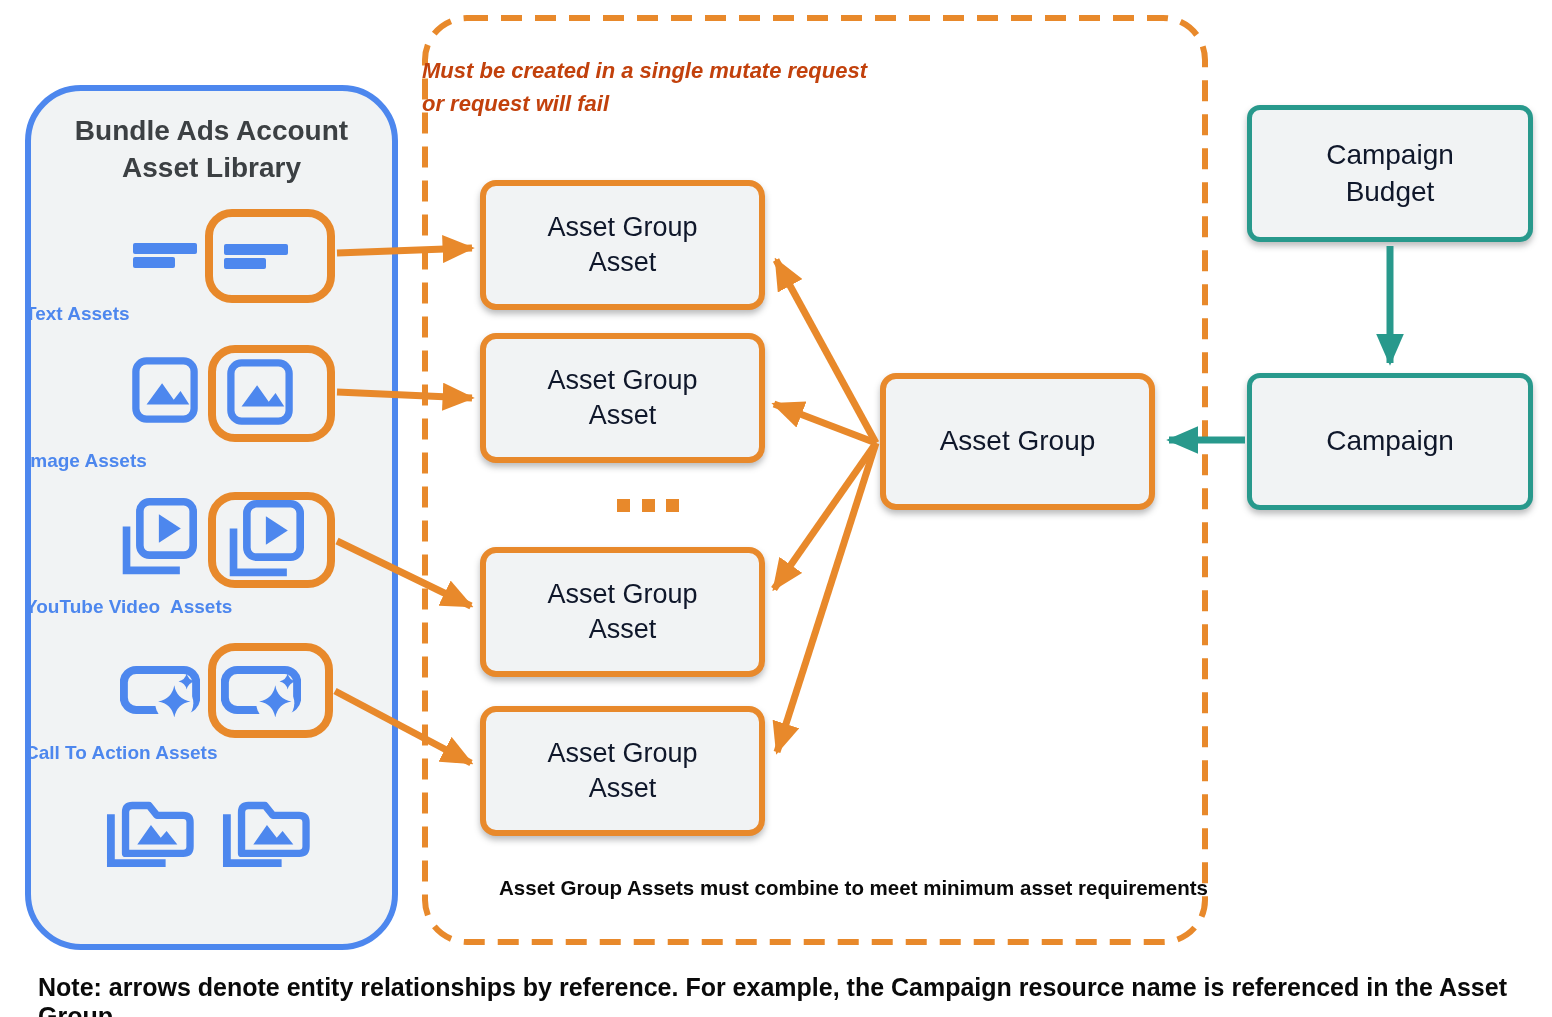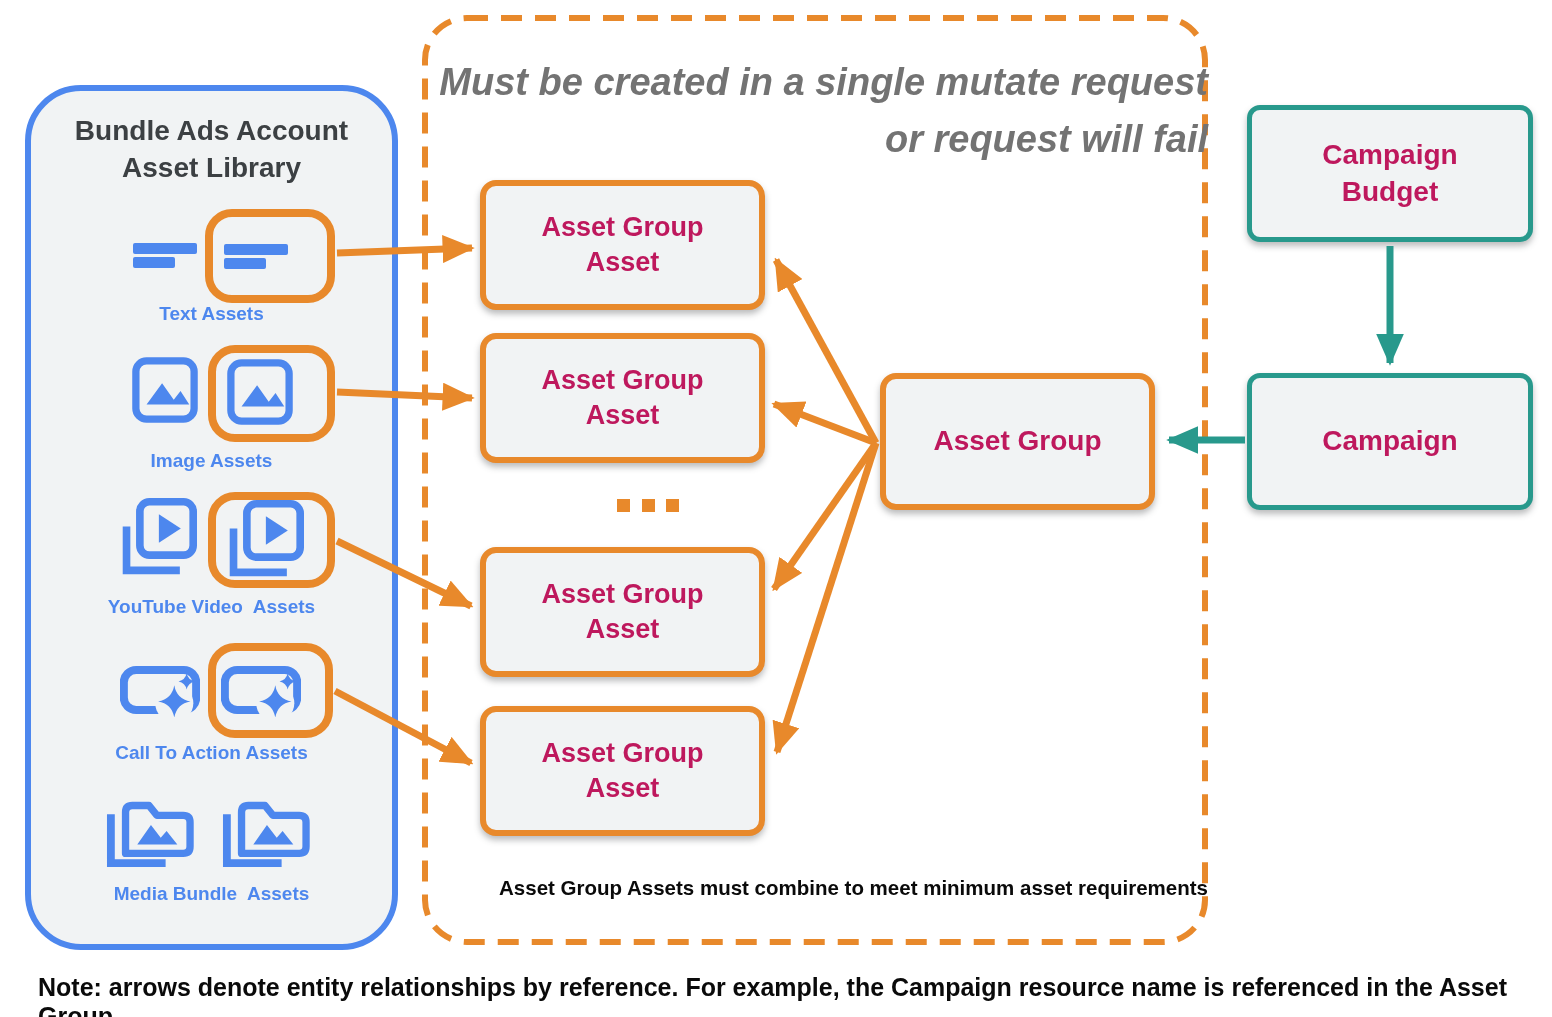--- a/index.html
+++ b/index.html
@@ -7,33 +7,33 @@
 
   
   .lib-container{position:absolute;left:25px;top:85px;width:373px;height:865px;
     box-sizing:border-box;background:#F1F3F4;border:6px solid #4D87EE;border-radius:56px;}
   .mutate-container{position:absolute;left:422px;top:15px;width:786px;height:930px;}
   .mutate-border{position:absolute;left:0;top:0;width:100%;height:100%;}
 
   
   .lib-title{position:absolute;left:25px;top:112px;width:373px;text-align:center;
     font-size:28px;font-weight:bold;color:#3C4043;line-height:1.33;}
-  .lib-label{position:absolute;left:25px;width:373px;text-align:center;
+  .lib-label{position:absolute;left:25px;width:373px;text-align:left;
     font-size:19px;font-weight:bold;color:#4D87EE;white-space:pre-wrap;}
-  .mutate-title{position:absolute;left:422px;top:54px;width:786px;text-align:right;
-    font-size:38px;font-weight:bold;font-style:italic;color:#737373;line-height:1.5;}
+  .mutate-title{position:absolute;left:422px;top:54px;width:786px;text-align:left;
+    font-size:22px;font-weight:bold;font-style:italic;color:#c2410c;line-height:1.5;}
   .mutate-footnote{position:absolute;left:422px;top:876px;width:786px;text-align:right;
     font-size:20.5px;font-weight:bold;color:#0a0a0a;}
   .bottom-note{position:absolute;left:38px;top:973px;width:1480px;
     font-size:25px;font-weight:bold;color:#0a0a0a;}
 
   
   .ebox{position:absolute;box-sizing:border-box;background:#F1F3F4;border-radius:16px;
     display:flex;align-items:center;justify-content:center;text-align:center;
-    font-weight:bold;color:#be185d;font-size:27px;line-height:1.3;
+    font-weight:normal;color:#0f172a;font-size:27px;line-height:1.3;
     box-shadow:0 4px 6px rgba(60,64,67,0.35);}
   .orange-box{border:6px solid #E8892B;}
   .teal-box{border:5px solid #28998C;border-radius:13px;font-size:28px;}
   .ebox .wrap{width:212px;margin:16px auto;}
   .ebox .wrap-narrow{width:200px;margin:0 auto;}
 
   
   .sel-outline{position:absolute;box-sizing:border-box;border:8px solid #E8892B;
     border-radius:27px;background:transparent;}
 
@@ -111,21 +111,20 @@
   <svg class="icon" style="left:102px;top:785px" width="94" height="86" viewBox="0 0 96 88">
     <path d="M9,30 L9,80 L65,80" fill="none" stroke="#4D87EE" stroke-width="8"></path>
     <path d="M24,70 L24,28 Q24,21 31,21 L48,21 L56,31 L83,31 Q90,31 90,38 L90,63 Q90,70 83,70 Z" fill="none" stroke="#4D87EE" stroke-width="7.5" stroke-linejoin="round"></path>
     <path d="M36,61 L50,41 L60,54 L66,47 L77,61 Z" fill="#4D87EE"></path>
   </svg>
   <svg class="icon" style="left:218px;top:785px" width="94" height="86" viewBox="0 0 96 88">
     <path d="M9,30 L9,80 L65,80" fill="none" stroke="#4D87EE" stroke-width="8"></path>
     <path d="M24,70 L24,28 Q24,21 31,21 L48,21 L56,31 L83,31 Q90,31 90,38 L90,63 Q90,70 83,70 Z" fill="none" stroke="#4D87EE" stroke-width="7.5" stroke-linejoin="round"></path>
     <path d="M36,61 L50,41 L60,54 L66,47 L77,61 Z" fill="#4D87EE"></path>
   </svg>
-  <div class="lib-label" style="top:883px">Media Bundle  Assets</div>
 
   <div class="mutate-container">
     <svg class="mutate-border" width="786" height="930" viewBox="0 0 786 930">
       <rect x="3" y="3" width="780" height="924" rx="42" fill="#ffffff" stroke="#E8892B" stroke-width="6" stroke-dasharray="21 13"></rect>
     </svg>
   </div>
 
   <div class="mutate-title">
     <div>Must be created in a single mutate request</div>
     <div>or request will fail</div>

